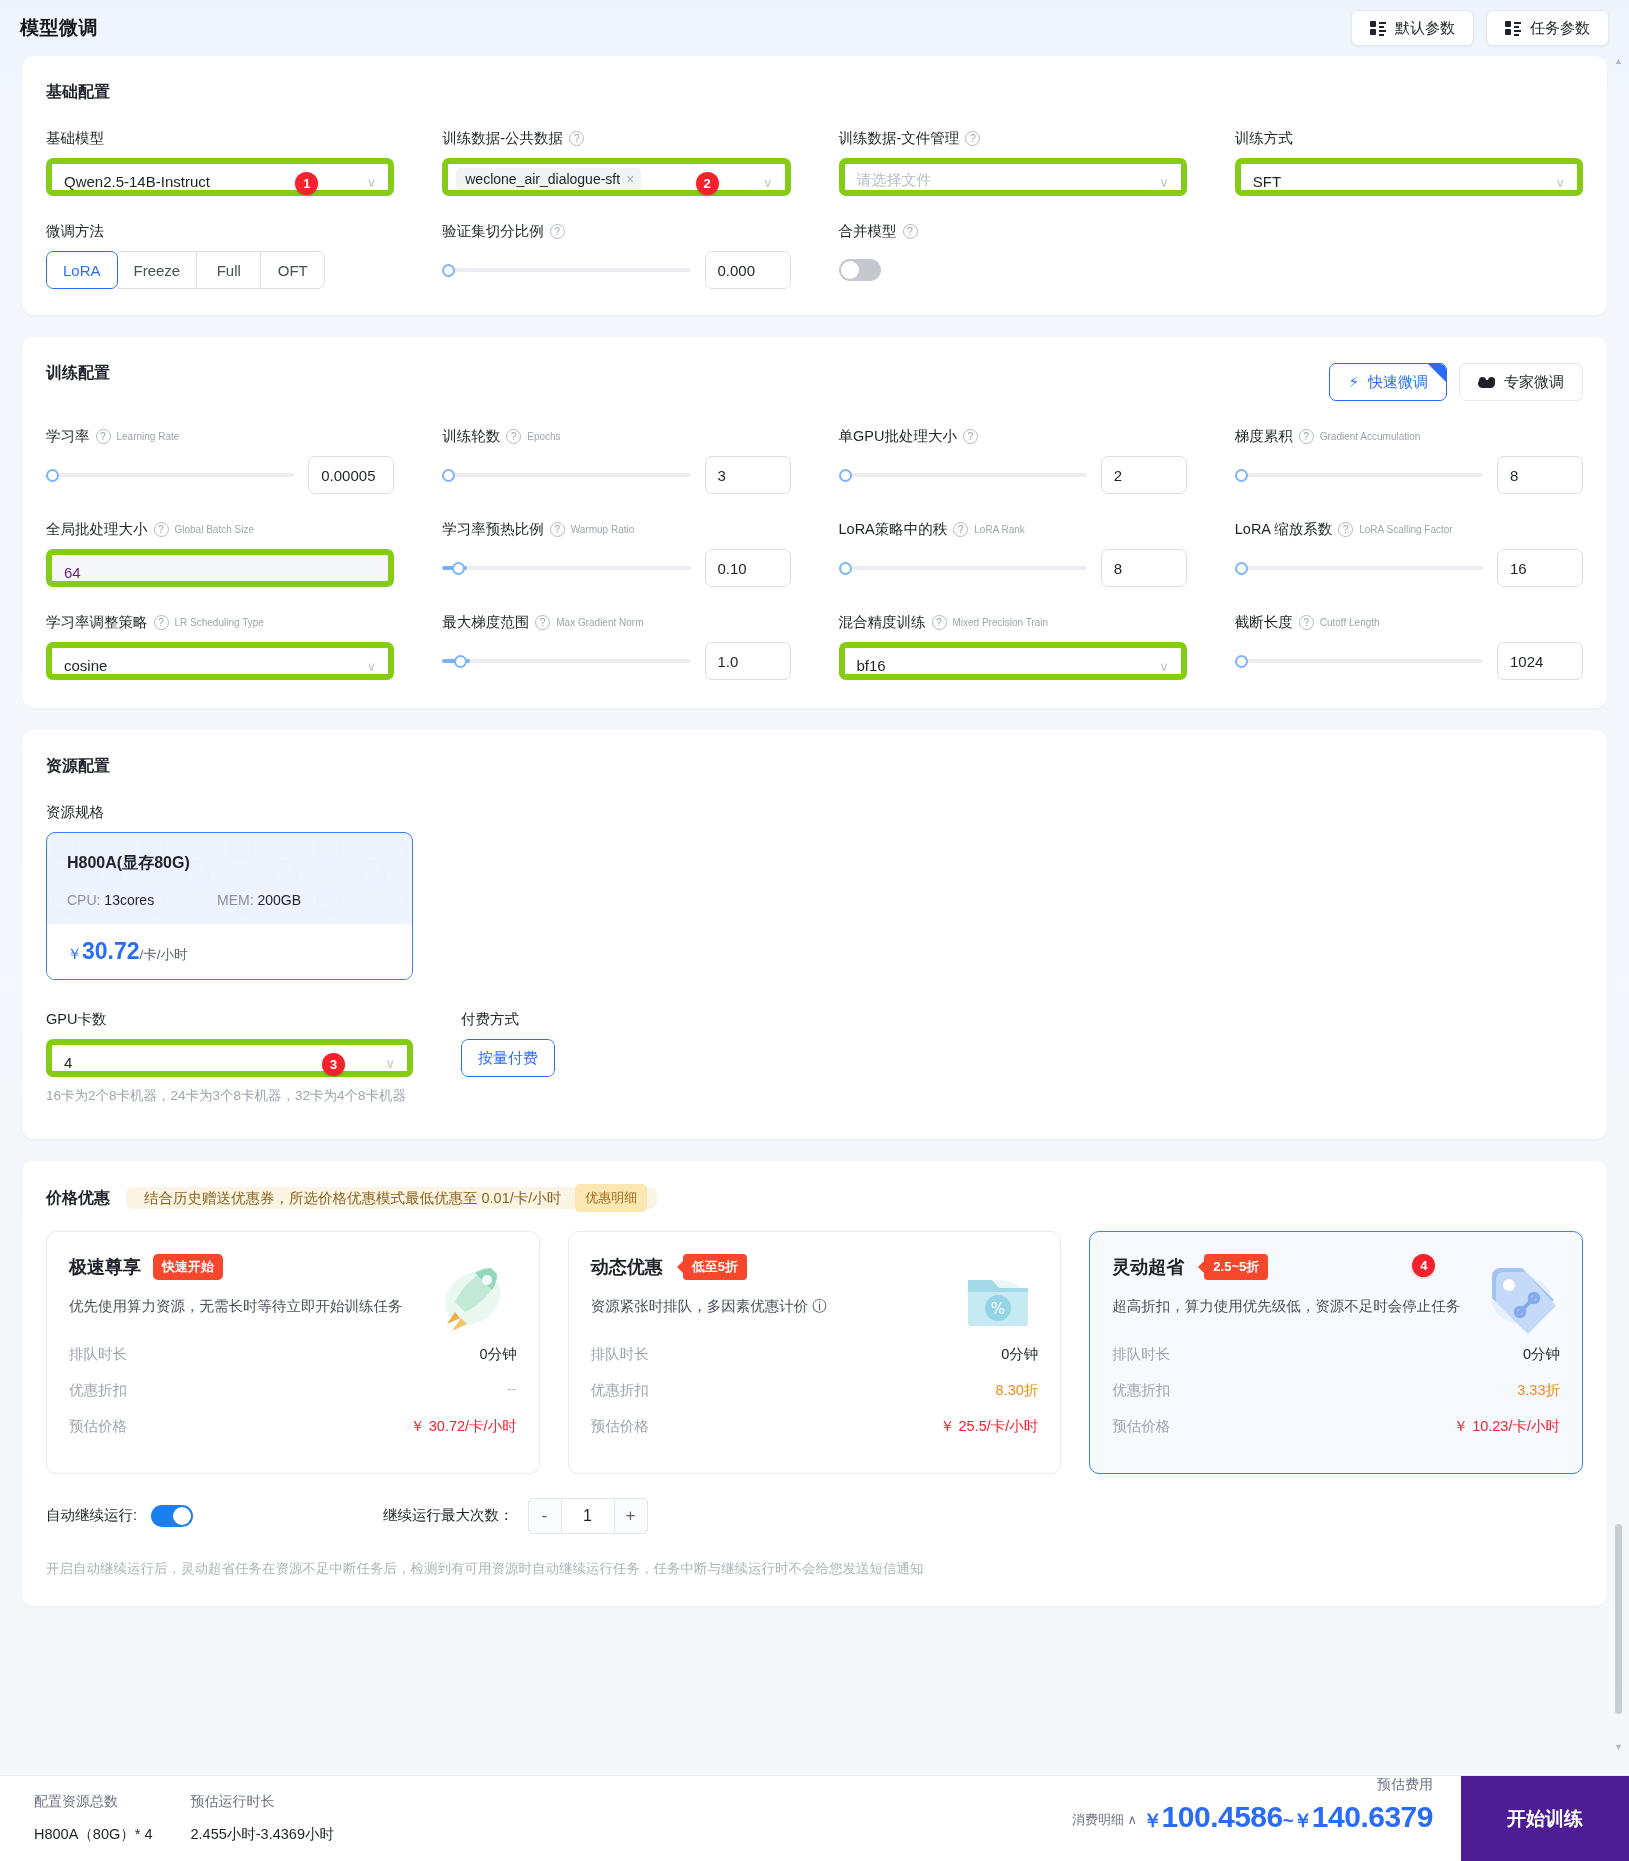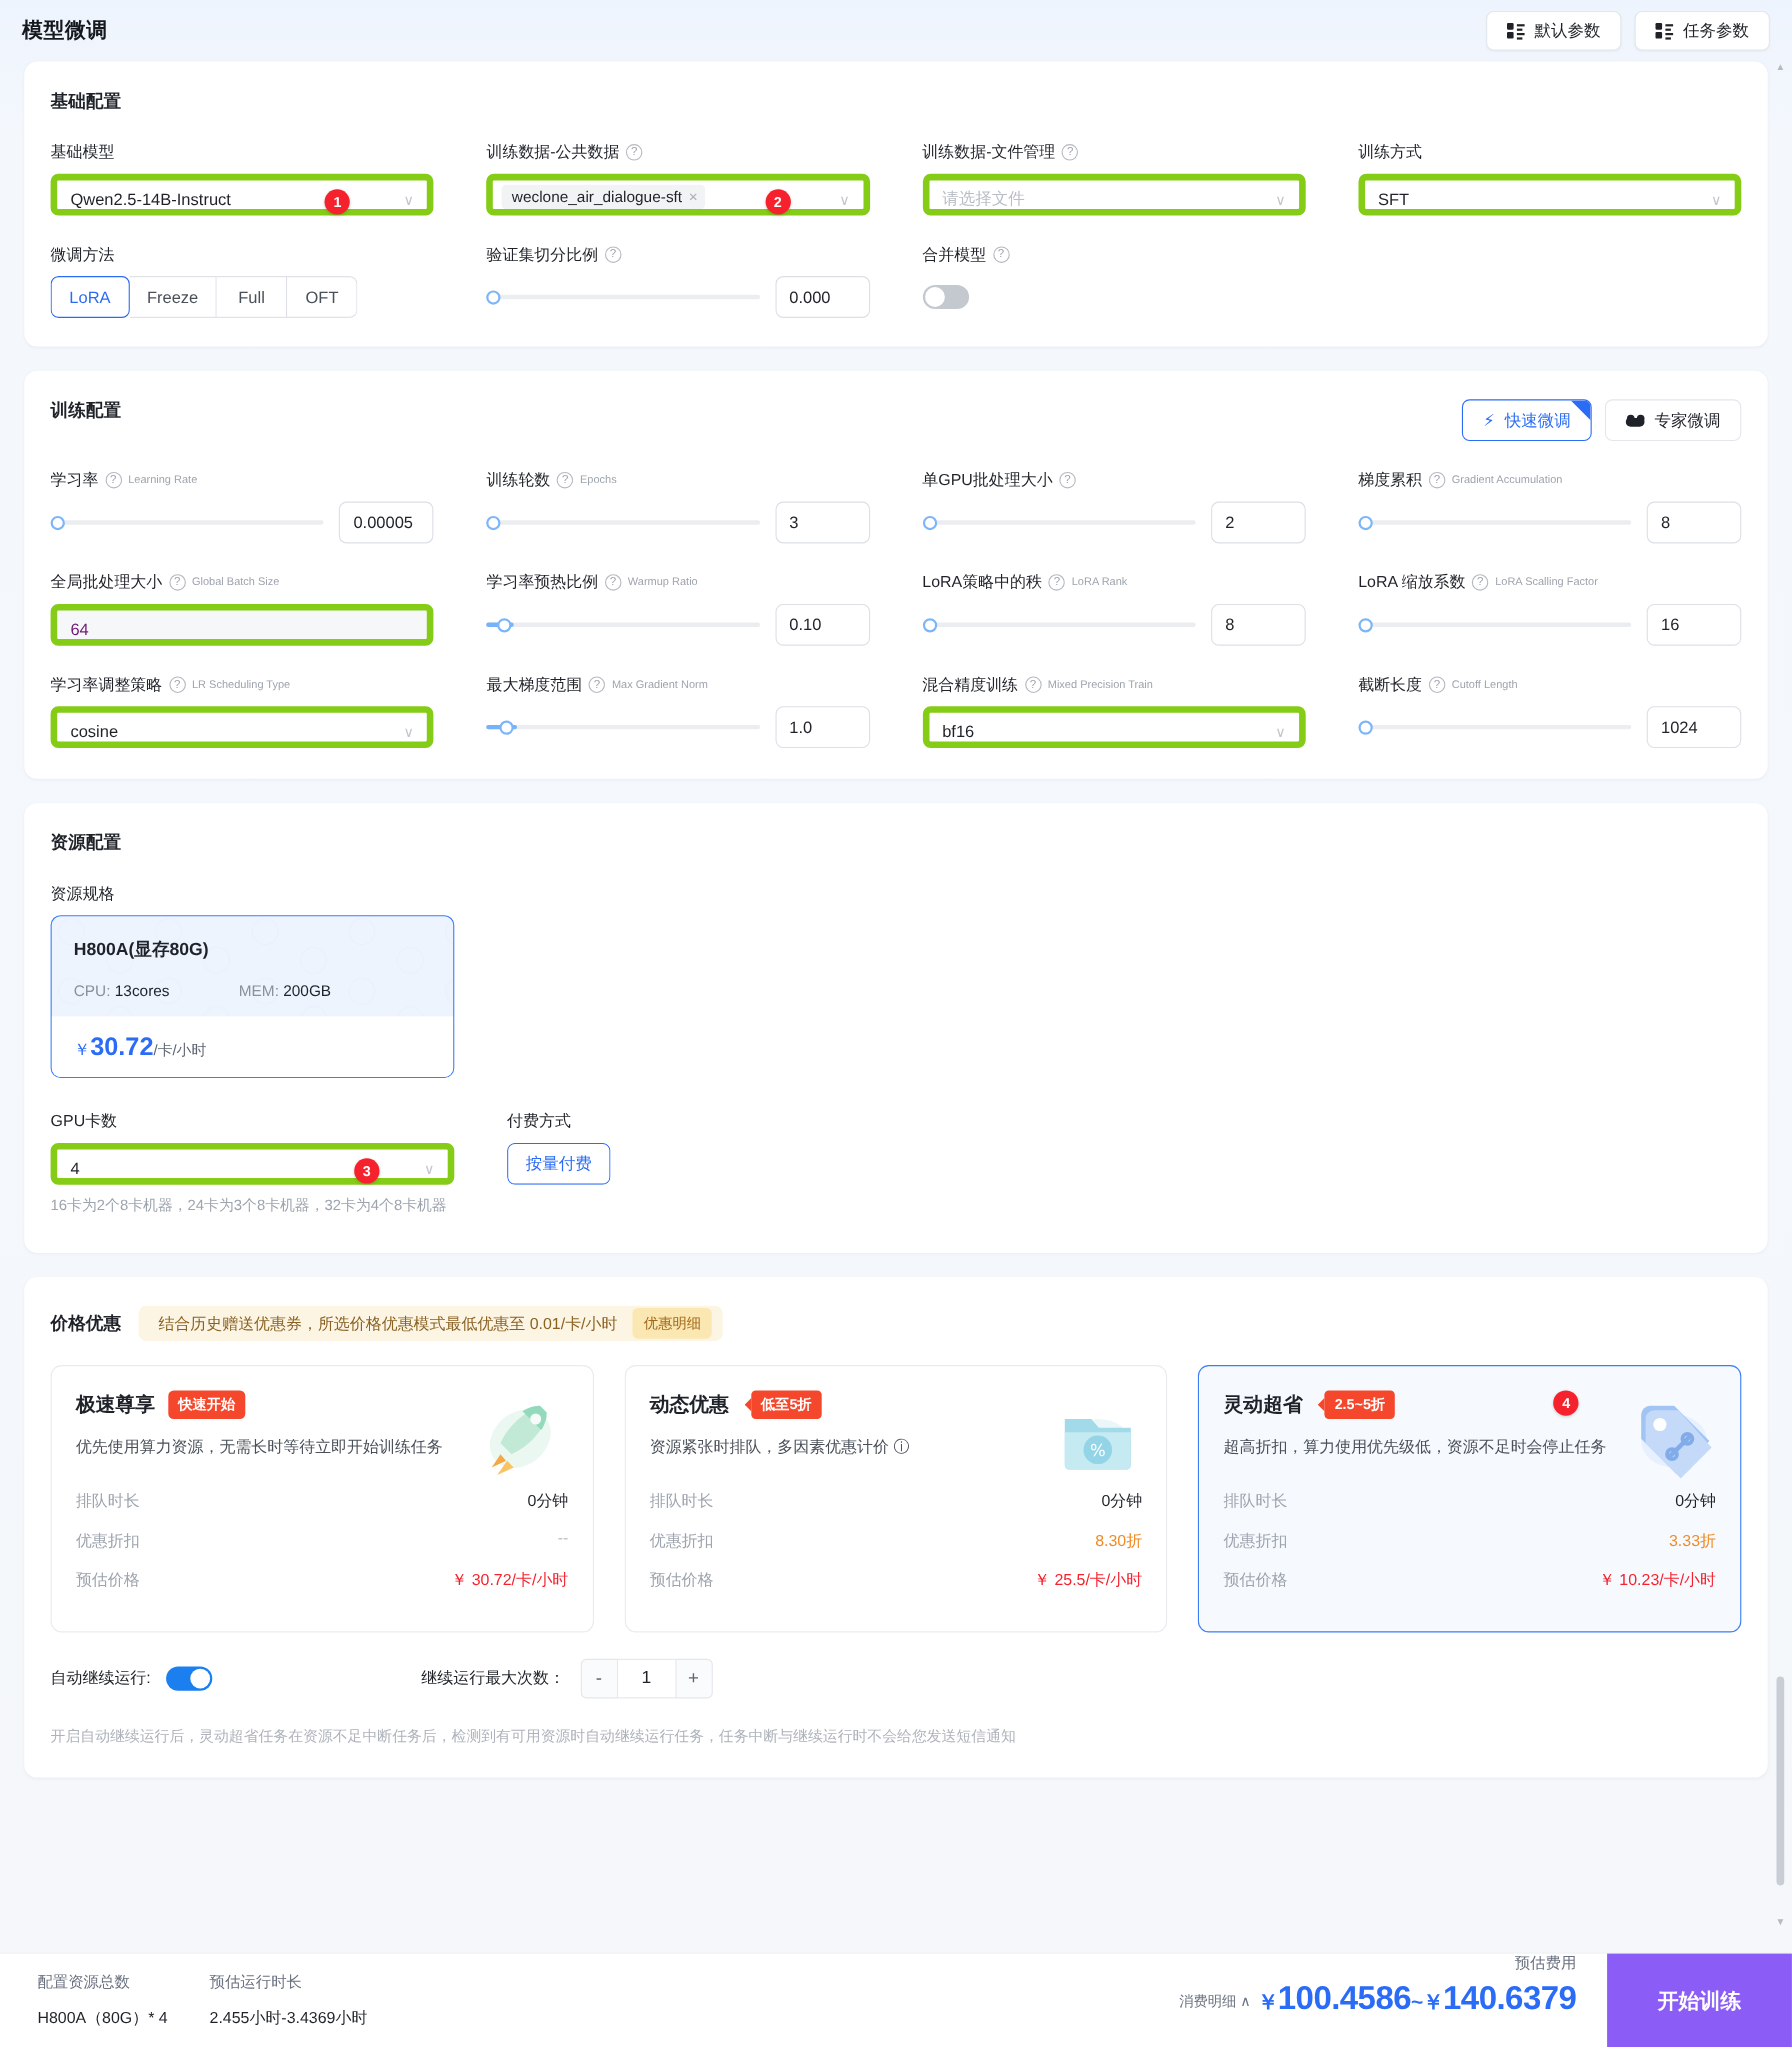--- a/index.html
+++ b/index.html
@@ -117,21 +117,21 @@
   .spec-bottom { position:relative; background:#fff; padding:14px 20px; }
   .spec-price { color:#2b6cf6; font-size:15px; }
   .spec-price b { font-size:23px; font-weight:bold; }
   .spec-price .unit { color:#5d6470; font-size:13.5px; }
 
   .hint { font-size:13.5px; color:#9ea4ae; margin-top:10px; }
 
   
   .pd-row { display:flex; align-items:center; padding:26px 24px 0 24px; gap:16px; }
   .pd-title { font-size:16px; font-weight:bold; }
-  .pd-banner { background:#fdf5e3; border-radius:7px; height:32px; display:flex; align-items:center;
+  .pd-banner { background:#fdf5e3; border-radius:7px; height:22px; display:flex; align-items:center;
                gap:14px; padding:0 10px 0 18px; font-size:14.5px; color:#8a6224;text-align:right; }
   .pd-detail { background:#fbe7b2; color:#a2681a; font-size:13px; border-radius:5px; padding:5px 10px; cursor:pointer; }
 
   
   .plans { display:grid; grid-template-columns:repeat(3,1fr); gap:28px; padding:22px 24px 0 24px; }
   .plan { border:1px solid #e9ebef; border-radius:10px; padding:22px 22px 20px 22px; position:relative;
           min-height:240px; background:#fff; cursor:pointer; overflow:hidden; }
   .plan.sel { border:1.6px solid #3b7ef5; background:#f6faff; }
   .plan-head { display:flex; align-items:center; gap:12px; }
   .plan-name { font-size:18px; font-weight:bold; }
@@ -176,21 +176,21 @@
   .bb-v { font-size:14.5px; color:#1f2329; margin-top:14px; }
   .bb-col.c2 { margin-left:38px; }
   .bb-right { margin-left:auto; display:flex; align-items:flex-start; padding-right:0; }
   .bb-price-wrap { text-align:right; padding-bottom:4px; }
   .bb-price-k { font-size:14px; color:#6b7280; }
   .bb-price-line { display:flex; align-items:flex-end; gap:6px; margin-top:6px; }
   .bb-detail { font-size:13px; color:#6b7280; cursor:pointer; padding-bottom:5px; }
   .bb-price { color:#2b6cf6; font-size:30px; font-weight:bold; letter-spacing:-.5px; }
   .bb-price .y { font-size:19px; }
   .bb-price .tilde { font-size:19px; }
-  .start-btn { width:168px; height:86px; background:#8b5cf6; color:#fff; font-size:19px;
+  .start-btn { width:168px; height:86px; background:#4c1d95; color:#fff; font-size:19px;
                font-weight:bold; display:flex; align-items:center; justify-content:center;
                cursor:pointer; margin-left:28px; }
 </style>
 </head>
 <body>
 
 <div class="page">
 
   <div class="topbar">
     <div class="page-title">模型微调</div>

